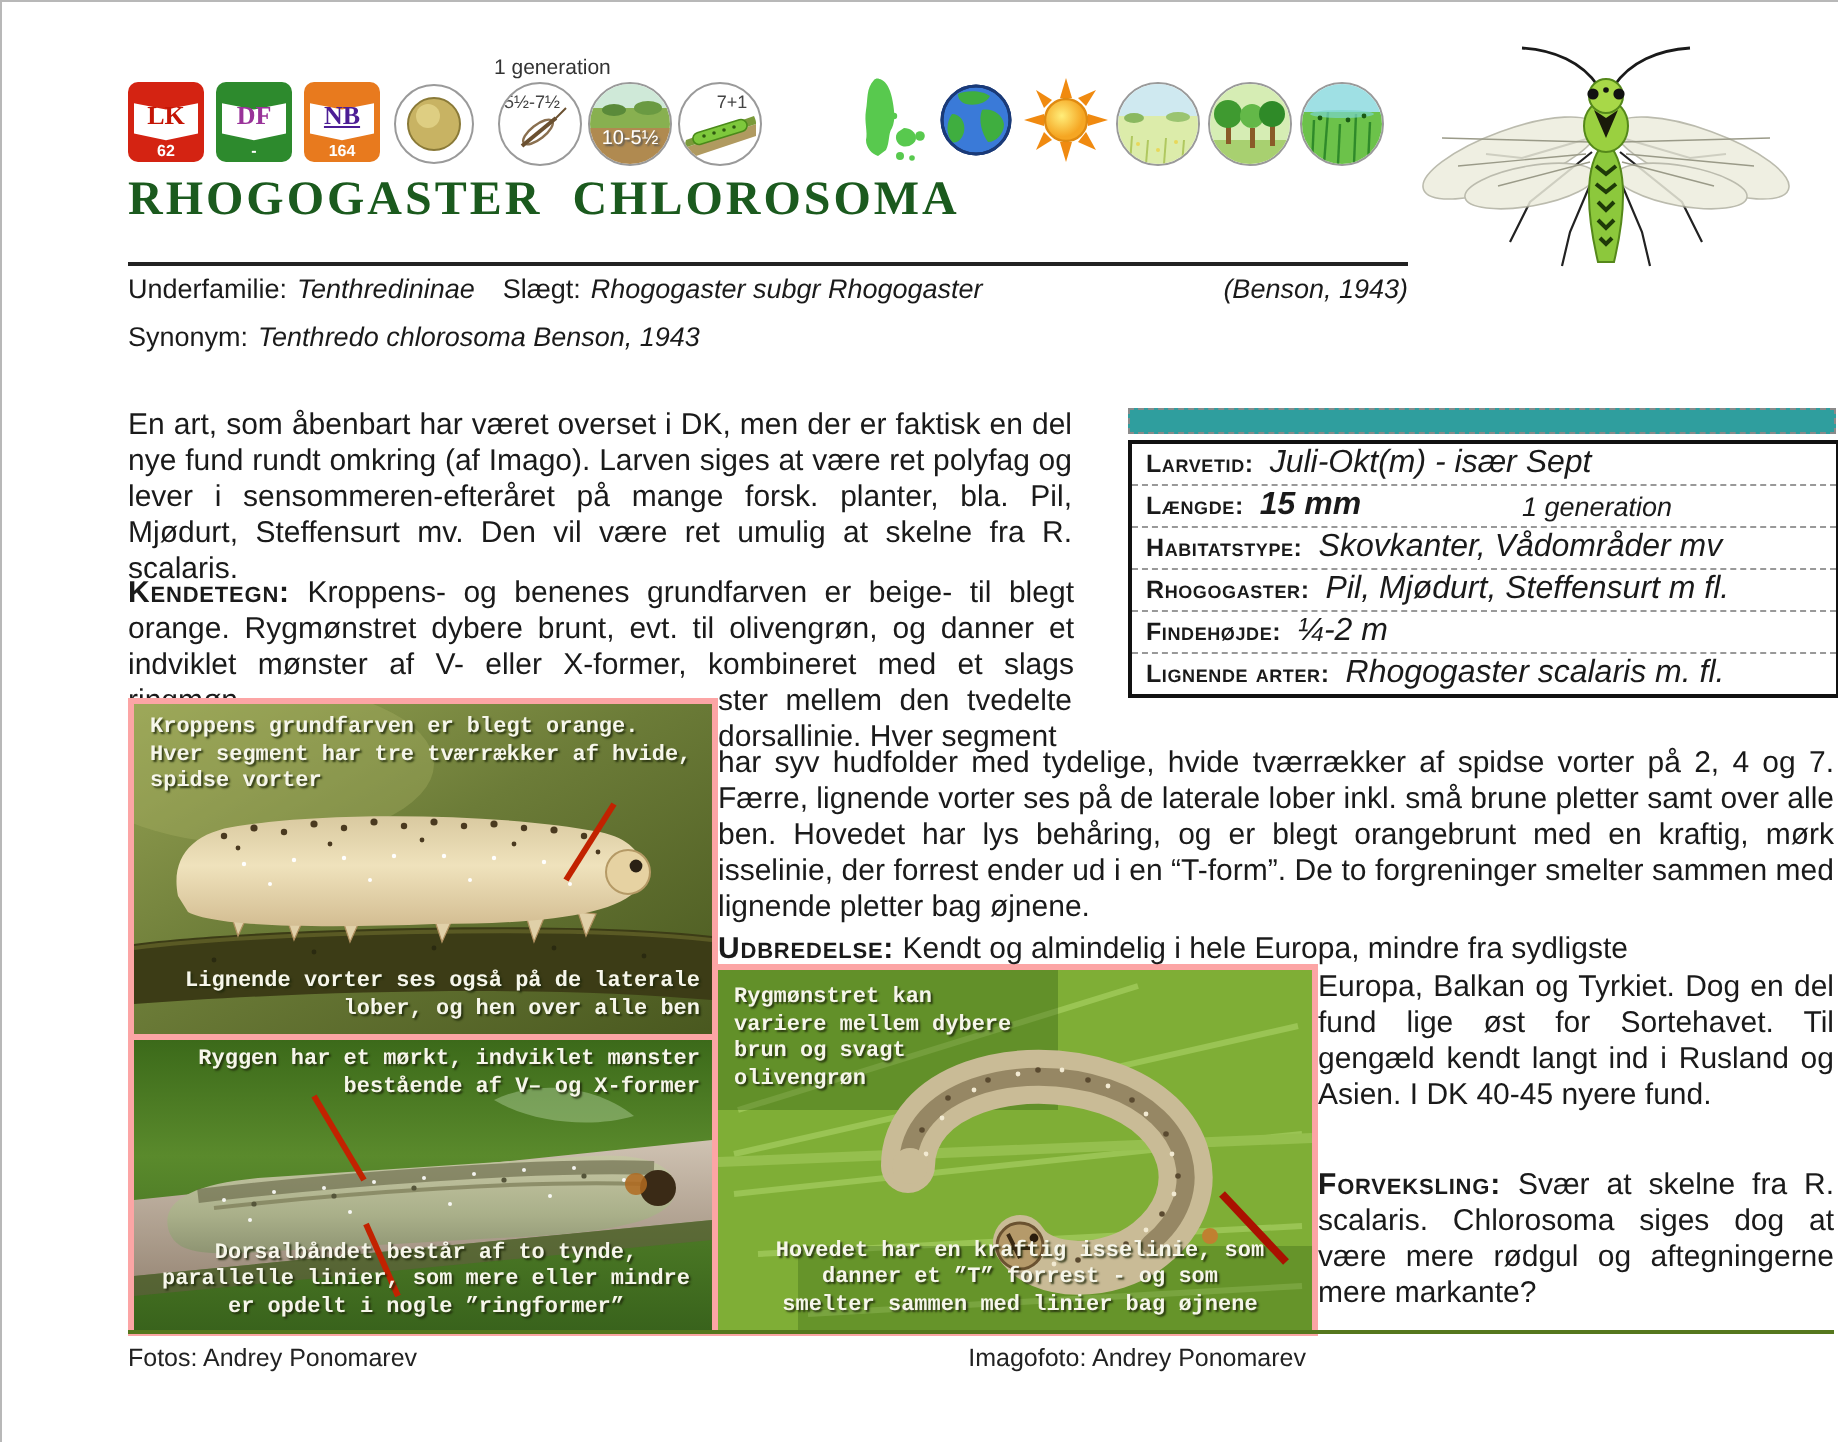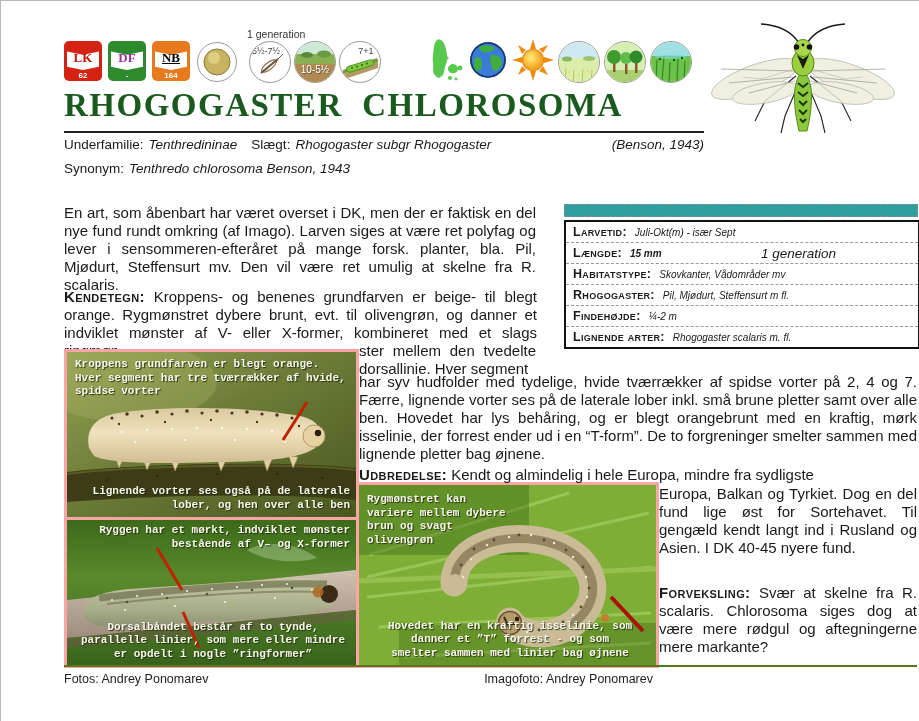--- a/index.html
+++ b/index.html
@@ -1,34 +1,34 @@
 <!DOCTYPE html>
 <html><head>
 <meta charset="utf-8">
 <style>
   html,body{margin:0;padding:0;background:#e8e8e8;}
   .page{position:relative;width:919px;height:721px;background:#ffffff;border:1px solid #b8b8b8;
         font-family:"Liberation Sans",sans-serif;color:#1a1a1a;overflow:hidden;margin:0 auto;}
   .abs{position:absolute;}
-  .title{font-family:"Liberation Serif",serif;font-weight:bold;font-size:33px;color:#1b5a1e;
+  .title{font-family:"Liberation Serif",serif;font-weight:bold;font-size:24px;color:#1b5a1e;
          letter-spacing:1.5px;white-space:pre;}
   .rule{background:#222;height:2px;}
   .taxline{font-size:13.5px;display:flex;width:640px;}
   .taxline .it{font-style:italic;}
   .taxline .lbl{margin-right:5px;}
   .taxline .auth{margin-left:auto;font-style:italic;}
   .body-text{font-size:15px;line-height:18px;text-align:justify;}
   .sc{font-variant:small-caps;font-weight:bold;letter-spacing:.4px;}
   .tealbar{background:#2f9e9e;border:1px dashed #8a8a8a;height:11px;}
   .infobox{border:2px solid #111;background:#fff;}
   .irow{position:relative;height:20px;display:flex;align-items:center;padding:0 7px;
         border-bottom:1px dashed #999;}
   .irow:last-child{border-bottom:none;}
   .ilabel{font-variant:small-caps;font-weight:bold;font-size:12.5px;letter-spacing:.3px;white-space:nowrap;}
-  .ival{font-style:italic;font-size:10px;margin-left:8px;white-space:nowrap;}
+  .ival{font-style:italic;font-size:16px;margin-left:8px;white-space:nowrap;}
   .ival.bold{font-weight:bold;}
   .iextra{font-style:italic;font-size:13.5px;position:absolute;left:195px;}
   .photo{border:3px solid #fca5a5;overflow:hidden;background:#ef4444;font-family:Liberation Mono, monospace;}
   .photo svg{position:absolute;left:0;top:0;}
   .cap{position:absolute;font-weight:bold;font-size:11px;line-height:13.5px;color:#f6f6ea;
        text-shadow:1px 1px 1px rgba(30,40,10,.85);}
   .footer-text{font-size:12.5px;color:#222;}
   .genlabel{font-size:10.5px;color:#333;}
   .badge{position:absolute;width:38px;height:40px;border-radius:5px;}
   .badge-book{position:absolute;left:3px;top:7px;width:32px;height:24px;background:#fff;
@@ -50,21 +50,21 @@
     <span class="badge-code" style="color:#c41505;">LK</span>
     <span class="badge-num">62</span>
   </div>
   <div class="badge" style="left:107px;top:40px;background:#2d8a2d;">
     <div class="badge-book"></div>
     <span class="badge-code" style="color:#993399;">DF</span>
     <span class="badge-num">-</span>
   </div>
   <div class="badge" style="left:151px;top:40px;background:#e87a1e;">
     <div class="badge-book"></div>
-    <span class="badge-code" style="color:#000000;text-decoration:underline;">NB</span>
+    <span class="badge-code" style="color:#4c1d95;text-decoration:underline;">NB</span>
     <span class="badge-num">164</span>
   </div>
 
   <div class="circ" style="left:196px;top:41px;width:38px;height:38px;">
     <svg width="38" height="38" viewBox="0 0 38 38">
       <circle cx="19" cy="19" r="13" fill="#c8b363"></circle>
       <circle cx="16" cy="15" r="6" fill="#e3d489" opacity=".8"></circle>
       <circle cx="19" cy="19" r="13" fill="none" stroke="#8a7a38" stroke-width="1"></circle>
     </svg>
   </div>

